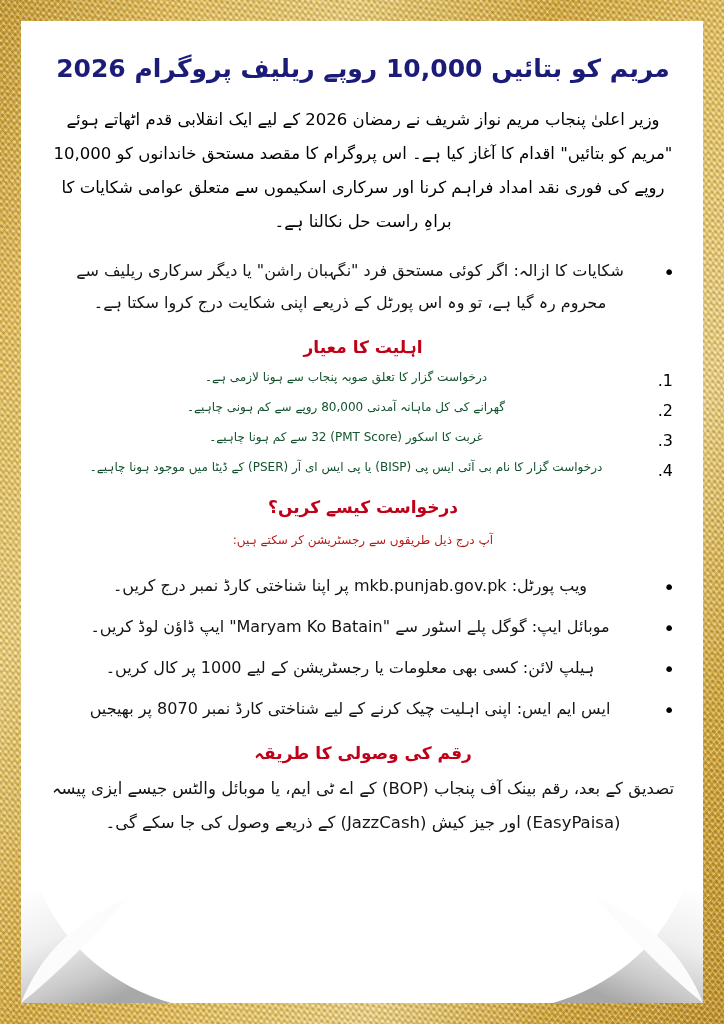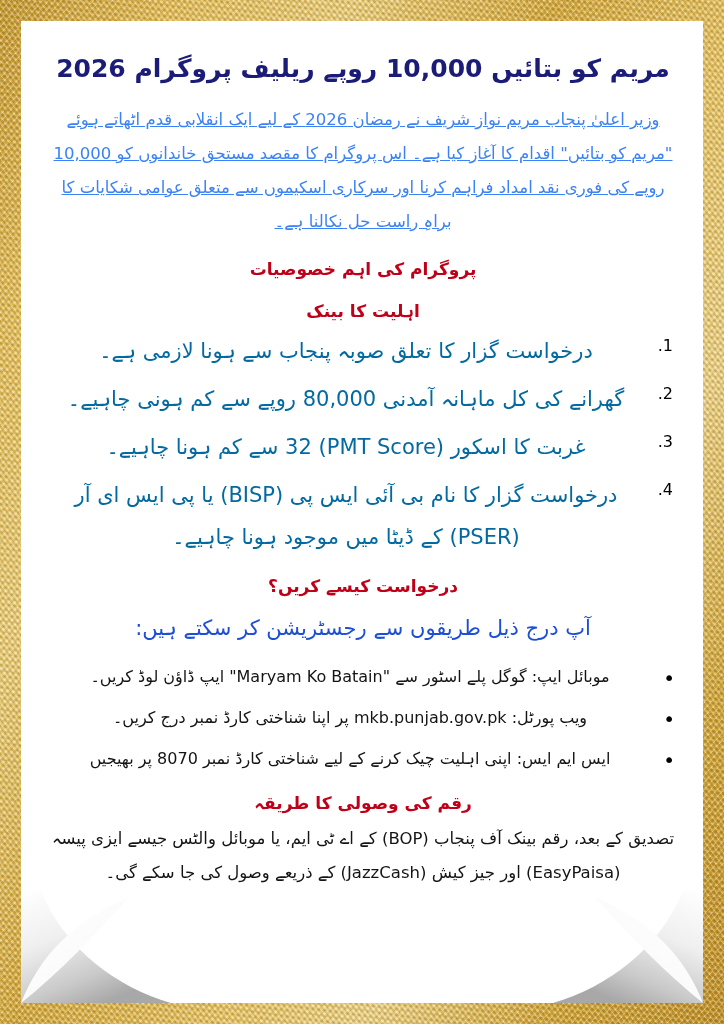--- a/index.html
+++ b/index.html
@@ -67,26 +67,25 @@
     font-weight: bold;
     font-size: 25px;
     line-height: 1.45;
     direction: rtl;
     letter-spacing: 0px;
   }
 
   .intro {
     margin: 16px 4px 16px 4px;
     text-align: center;
-    color: #3b82f6;
+    color: #000000;
     direction: rtl;
     font-size: 16.5px;
     line-height: 2.05;
     font-family: "DejaVu Sans", "Liberation Sans", sans-serif;
-    text-decoration: underline;
   }
 
   .section-heading {
     margin: 14px 0 4px 0;
     text-align: center;
     color: #c00018;
     font-weight: bold;
     font-size: 17px;
     direction: rtl;
     line-height: 1.7;
@@ -126,41 +125,41 @@
     margin: 4px 0 0 0;
     padding: 0;
     counter-reset: crit;
   }
   ol.criteria-list > li {
     position: relative;
     counter-increment: crit;
     padding: 0 44px 0 10px;
     margin: 0 0 6px 0;
     text-align: center;
-    color: #0369a1;
-    font-size: 21px;
+    color: #14532d;
+    font-size: 12px;
     line-height: 2.0;
     direction: rtl;
   }
   ol.criteria-list > li::before {
     content: "." counter(crit);
     position: absolute;
     right: 10px;
     top: 0;
     font-size: 16px;
     color: #000000;
     direction: ltr;
     unicode-bidi: isolate;
   }
 
   .lead-line {
-    margin: 6px 0 12px 0;
-    text-align: center;
-    color: #1d4ed8;
-    font-size: 21px;
+    margin: 6px 0 18px 0;
+    text-align: center;
+    color: #b91c1c;
+    font-size: 12px;
     line-height: 2.0;
     direction: rtl;
   }
 
   .closing {
     margin: 4px 4px 0 4px;
     text-align: center;
     color: #141414;
     font-size: 16.5px;
     line-height: 2.05;
@@ -172,26 +171,28 @@
 
 <div class="poster">
 
   <div class="paper">
     <div class="paper-inner">
 
       <h1 class="title">مریم کو بتائیں 10,000 روپے ریلیف پروگرام 2026</h1>
 
       <p class="intro">وزیر اعلیٰ پنجاب مریم نواز شریف نے رمضان 2026 کے لیے ایک انقلابی قدم اٹھاتے ہوئے "مریم کو بتائیں" اقدام کا آغاز کیا ہے۔ اس پروگرام کا مقصد مستحق خاندانوں کو 10,000 روپے کی فوری نقد امداد فراہم کرنا اور سرکاری اسکیموں سے متعلق عوامی شکایات کا براہِ راست حل نکالنا ہے۔</p>
 
-      <h2 class="section-heading">پروگرام کی اہم خصوصیات</h2>
 
       <ul class="feature-list">
+        <li>
+          <span>شکایات کا ازالہ: اگر کوئی مستحق فرد "نگہبان راشن" یا دیگر سرکاری ریلیف سے محروم رہ گیا ہے، تو وہ اس پورٹل کے ذریعے اپنی شکایت درج کروا سکتا ہے۔</span>
+        </li>
       </ul>
 
-      <h2 class="section-heading">اہلیت کا بینک</h2>
+      <h2 class="section-heading">اہلیت کا معیار</h2>
 
       <ol class="criteria-list">
         <li>
           <span>درخواست گزار کا تعلق صوبہ پنجاب سے ہونا لازمی ہے۔</span>
         </li>
         <li>
           <span>گھرانے کی کل ماہانہ آمدنی 80,000 روپے سے کم ہونی چاہیے۔</span>
         </li>
         <li>
           <span>غربت کا اسکور (PMT Score) 32 سے کم ہونا چاہیے۔</span>
@@ -200,24 +201,27 @@
           <span>درخواست گزار کا نام بی آئی ایس پی (BISP) یا پی ایس ای آر (PSER) کے ڈیٹا میں موجود ہونا چاہیے۔</span>
         </li>
       </ol>
 
       <h2 class="section-heading">درخواست کیسے کریں؟</h2>
 
       <p class="lead-line">آپ درج ذیل طریقوں سے رجسٹریشن کر سکتے ہیں:</p>
 
       <ul class="feature-list">
         <li>
+          <span>ویب پورٹل: mkb.punjab.gov.pk پر اپنا شناختی کارڈ نمبر درج کریں۔</span>
+        </li>
+        <li>
           <span>موبائل ایپ: گوگل پلے اسٹور سے "Maryam Ko Batain" ایپ ڈاؤن لوڈ کریں۔</span>
         </li>
         <li>
-          <span>ویب پورٹل: mkb.punjab.gov.pk پر اپنا شناختی کارڈ نمبر درج کریں۔</span>
+          <span>ہیلپ لائن: کسی بھی معلومات یا رجسٹریشن کے لیے 1000 پر کال کریں۔</span>
         </li>
         <li>
           <span>ایس ایم ایس: اپنی اہلیت چیک کرنے کے لیے شناختی کارڈ نمبر 8070 پر بھیجیں</span>
         </li>
       </ul>
 
       <h2 class="section-heading">رقم کی وصولی کا طریقہ</h2>
 
       <p class="closing">تصدیق کے بعد، رقم بینک آف پنجاب (BOP) کے اے ٹی ایم، یا موبائل والٹس جیسے ایزی پیسہ (EasyPaisa) اور جیز کیش (JazzCash) کے ذریعے وصول کی جا سکے گی۔</p>
 

